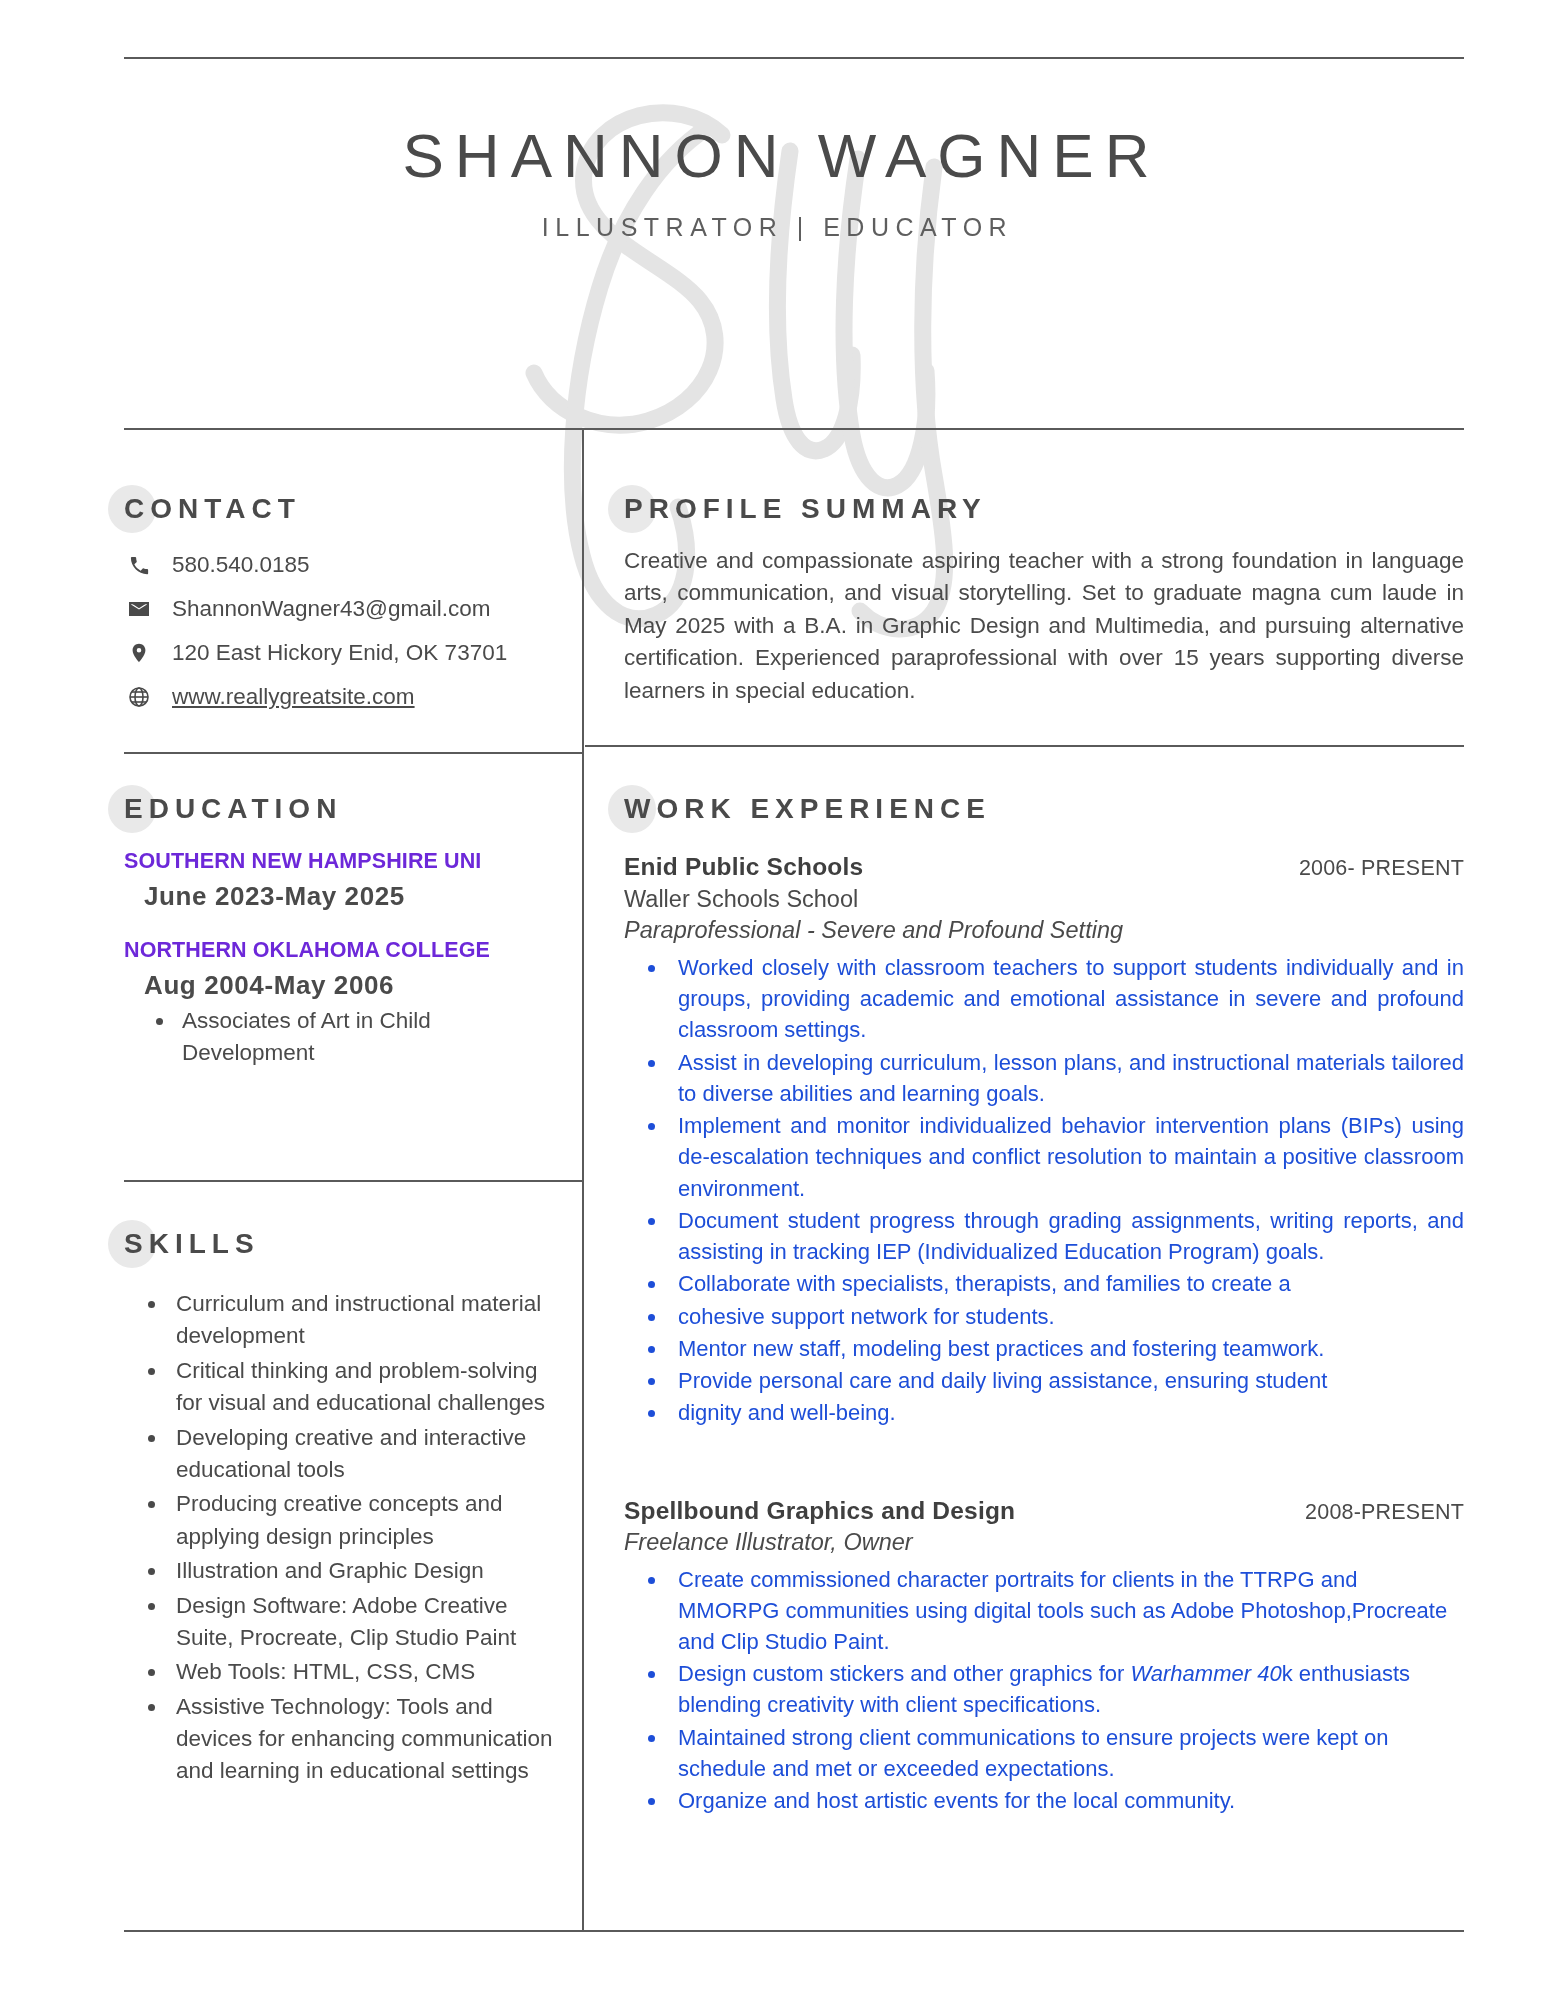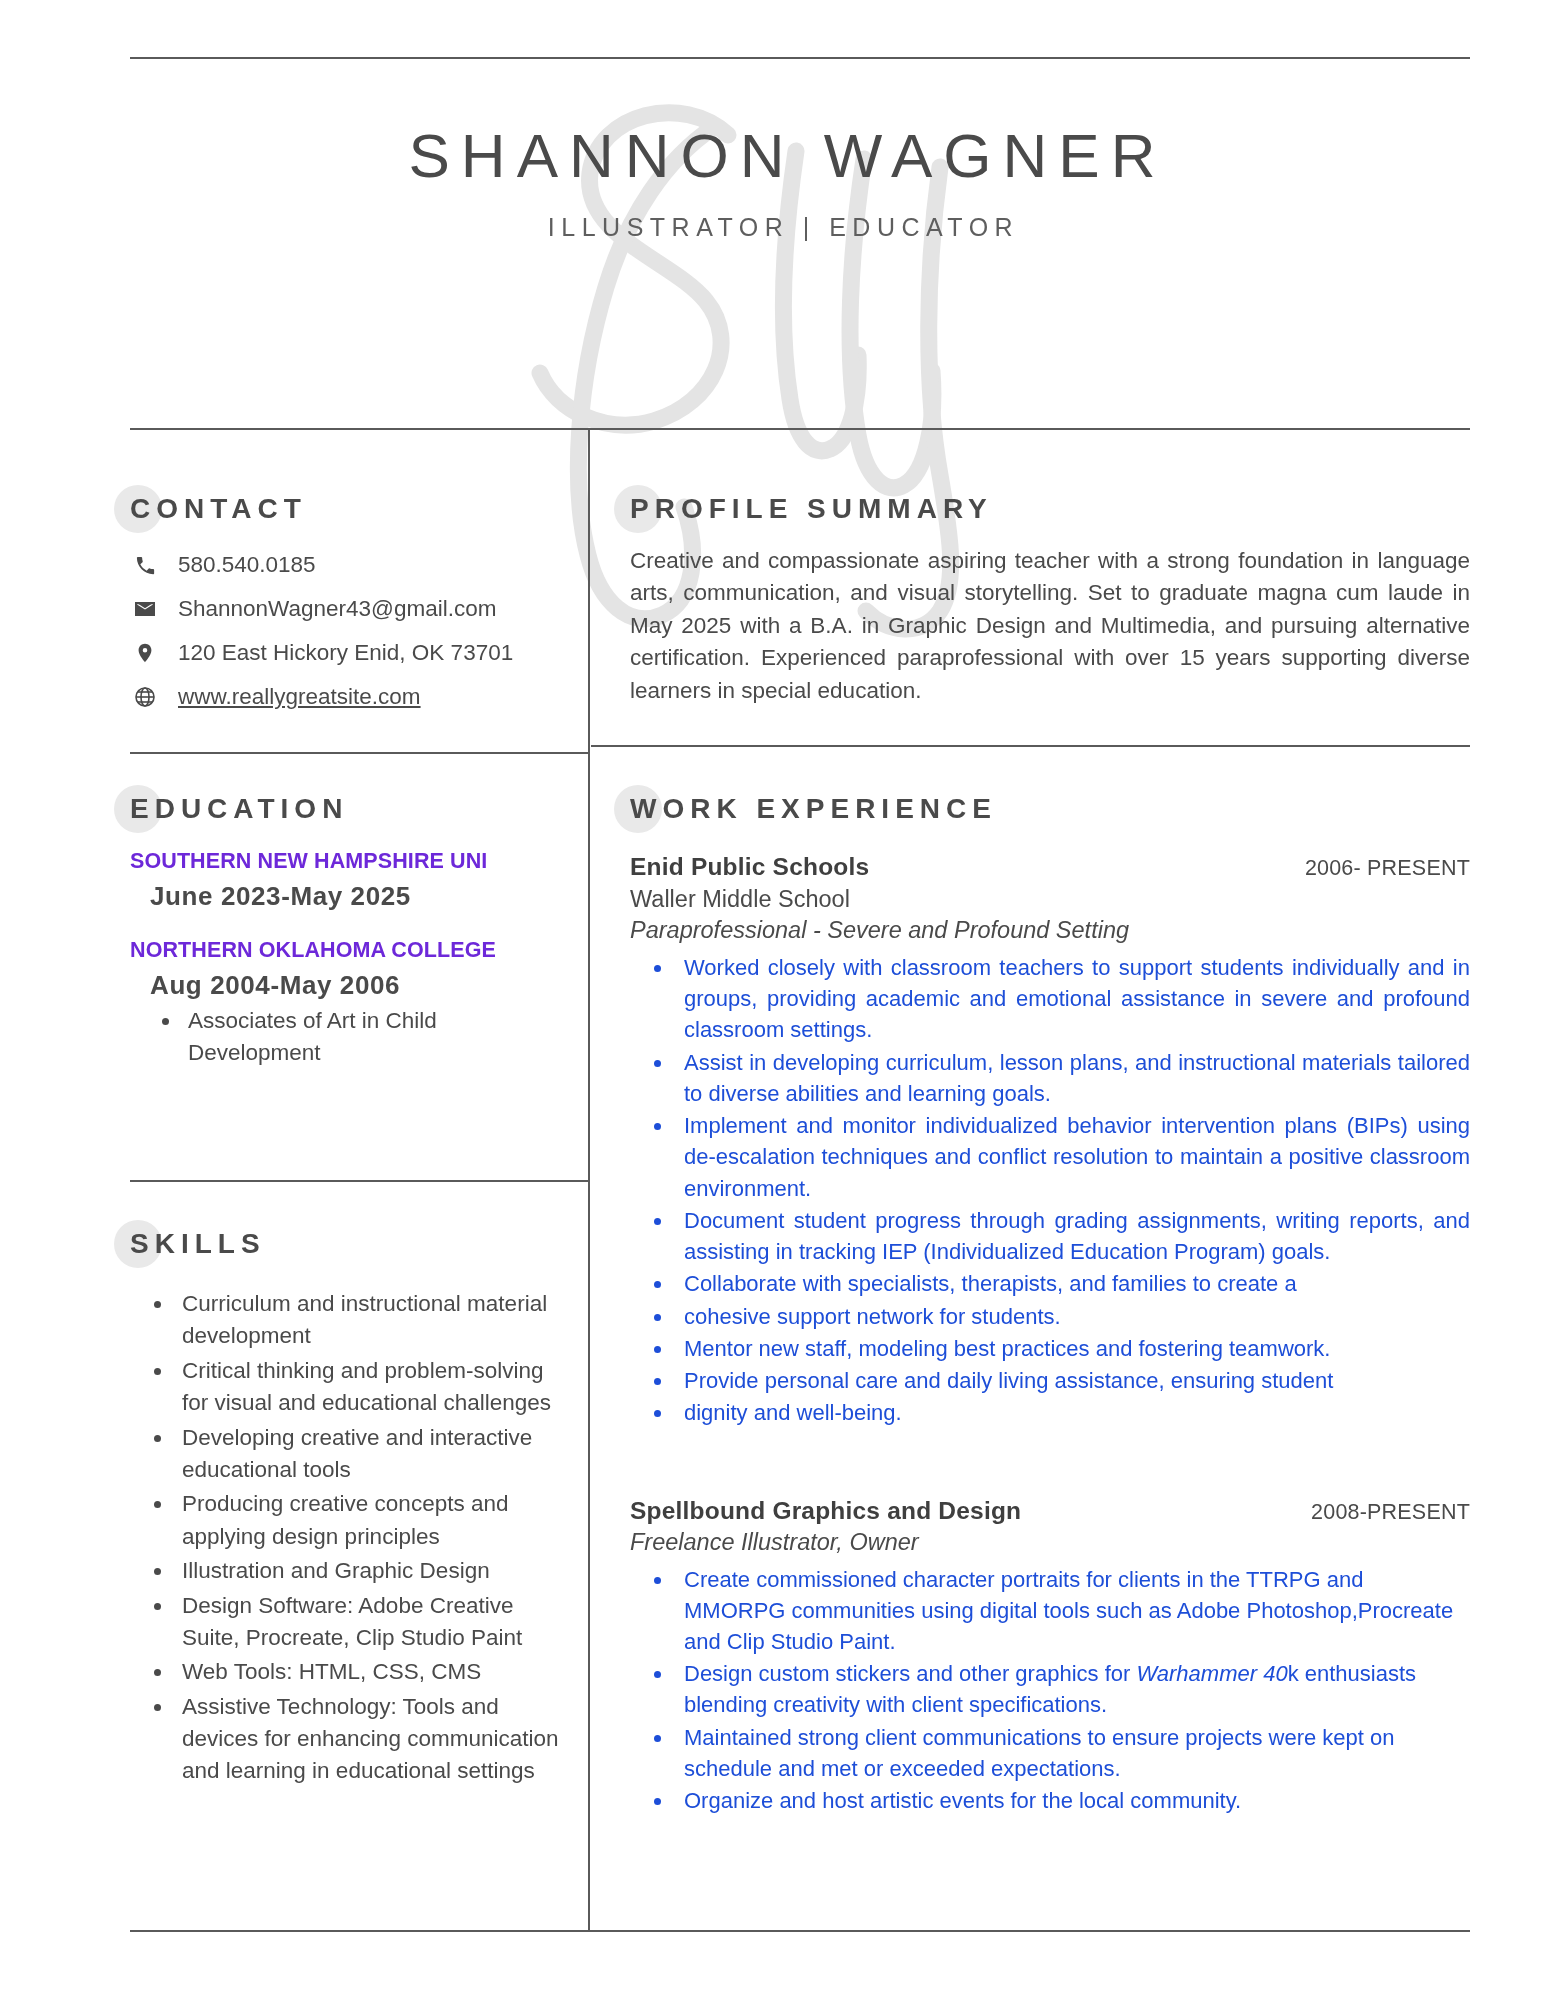--- a/index.html
+++ b/index.html
@@ -9,21 +9,21 @@
     height: 2000px;
     background: #ffffff;
     font-family: "Liberation Sans", sans-serif;
     color: #4a4a4a;
     position: relative;
     overflow: hidden;
   }
 
   .page {
     position: absolute;
-    left: 8px; top: 0;
+    left: 2px; top: 0;
     width: 1237px;
     height: 2000px;
     padding-left: 36px;
   }
 
   
   .monogram {
     position: absolute;
     left: 470px;
     top: 55px;
@@ -368,21 +368,21 @@
   <div class="col-right" id="work-block">
     <div class="head-wrap">
       <span class="section-head">WORK EXPERIENCE</span>
     </div>
 
     <div class="job" id="job-1">
       <div class="job-head">
         <span class="job-company">Enid Public Schools</span>
         <span class="job-dates">2006- PRESENT</span>
       </div>
-      <div class="job-place">Waller Middle School</div>
+      <div class="job-place">Waller Schools School</div>
       <div class="job-role">Paraprofessional - Severe and Profound Setting</div>
       <ul class="job-list">
         <li>Worked closely with classroom teachers to support students individually and in groups, providing academic and emotional assistance in severe and profound classroom settings.</li>
         <li>Assist in developing curriculum, lesson plans, and instructional materials tailored to diverse abilities and learning goals.</li>
         <li>Implement and monitor individualized behavior intervention plans (BIPs) using de-escalation techniques and conflict resolution to maintain a positive classroom environment.</li>
         <li>Document student progress through grading assignments, writing reports, and assisting in tracking IEP (Individualized Education Program) goals.</li>
         <li>Collaborate with specialists, therapists, and families to create a</li>
         <li>cohesive support network for students.</li>
         <li>Mentor new staff, modeling best practices and fostering teamwork.</li>
         <li>Provide personal care and daily living assistance, ensuring student</li>

